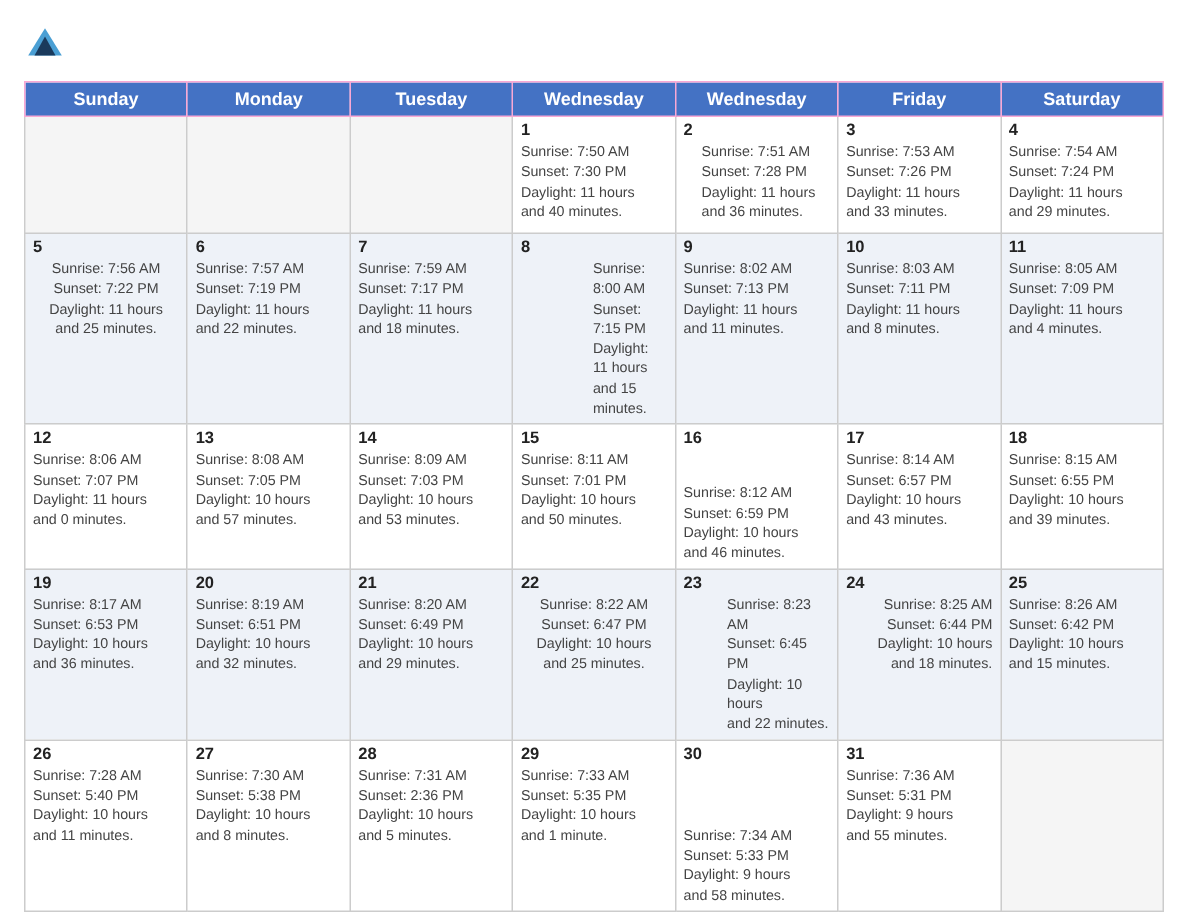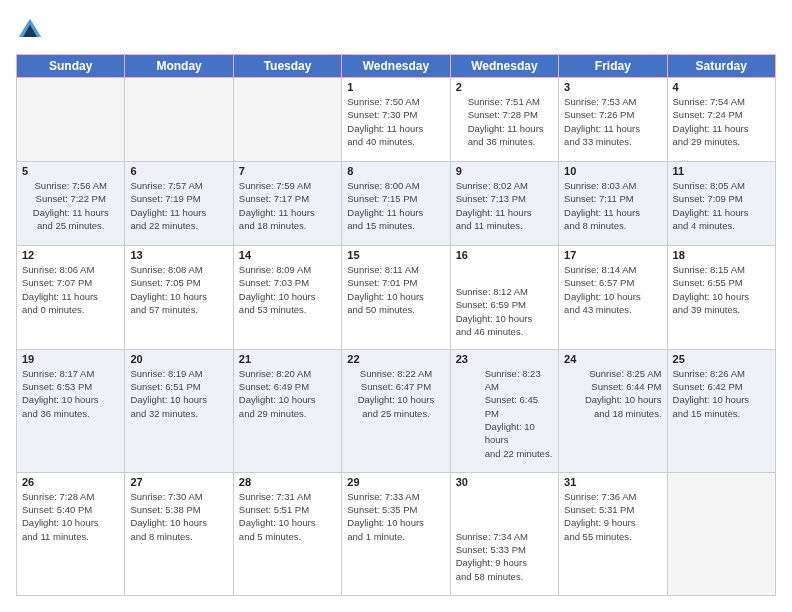--- a/index.html
+++ b/index.html
@@ -178,21 +178,21 @@
           </td>
           <td>
             <div class="day-number">7</div>
             <div class="day-info" style="white-space: pre-line;">Sunrise: 7:59 AM
 Sunset: 7:17 PM
 Daylight: 11 hours
 and 18 minutes.</div>
           </td>
           <td>
             <div class="day-number">8</div>
-            <div class="day-info" style="white-space: pre-line;">Sunrise: 8:00 AM
+            <div class="day-info" style="white-space: pre-line; margin-left: 48px;">Sunrise: 8:00 AM
 Sunset: 7:15 PM
 Daylight: 11 hours
 and 15 minutes.</div>
           </td>
           <td>
             <div class="day-number">9</div>
             <div class="day-info" style="white-space: pre-line;">Sunrise: 8:02 AM
 Sunset: 7:13 PM
 Daylight: 11 hours
 and 11 minutes.</div>
@@ -325,21 +325,21 @@
           <td>
             <div class="day-number">27</div>
             <div class="day-info" style="white-space: pre-line;">Sunrise: 7:30 AM
 Sunset: 5:38 PM
 Daylight: 10 hours
 and 8 minutes.</div>
           </td>
           <td>
             <div class="day-number">28</div>
             <div class="day-info" style="white-space: pre-line;">Sunrise: 7:31 AM
-Sunset: 5:51 PM
+Sunset: 2:36 PM
 Daylight: 10 hours
 and 5 minutes.</div>
           </td>
           <td>
             <div class="day-number">29</div>
             <div class="day-info" style="white-space: pre-line;">Sunrise: 7:33 AM
 Sunset: 5:35 PM
 Daylight: 10 hours
 and 1 minute.</div>
           </td>

